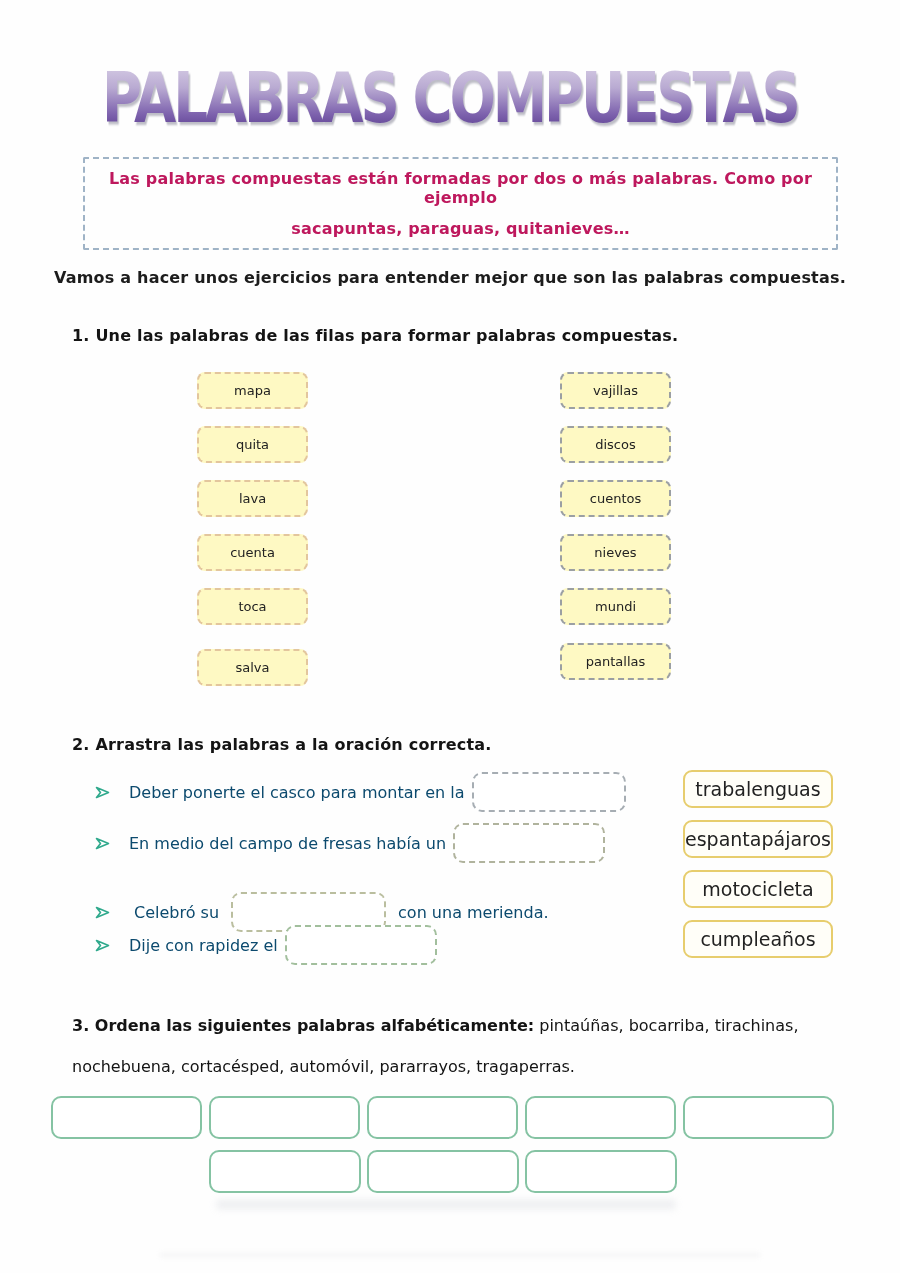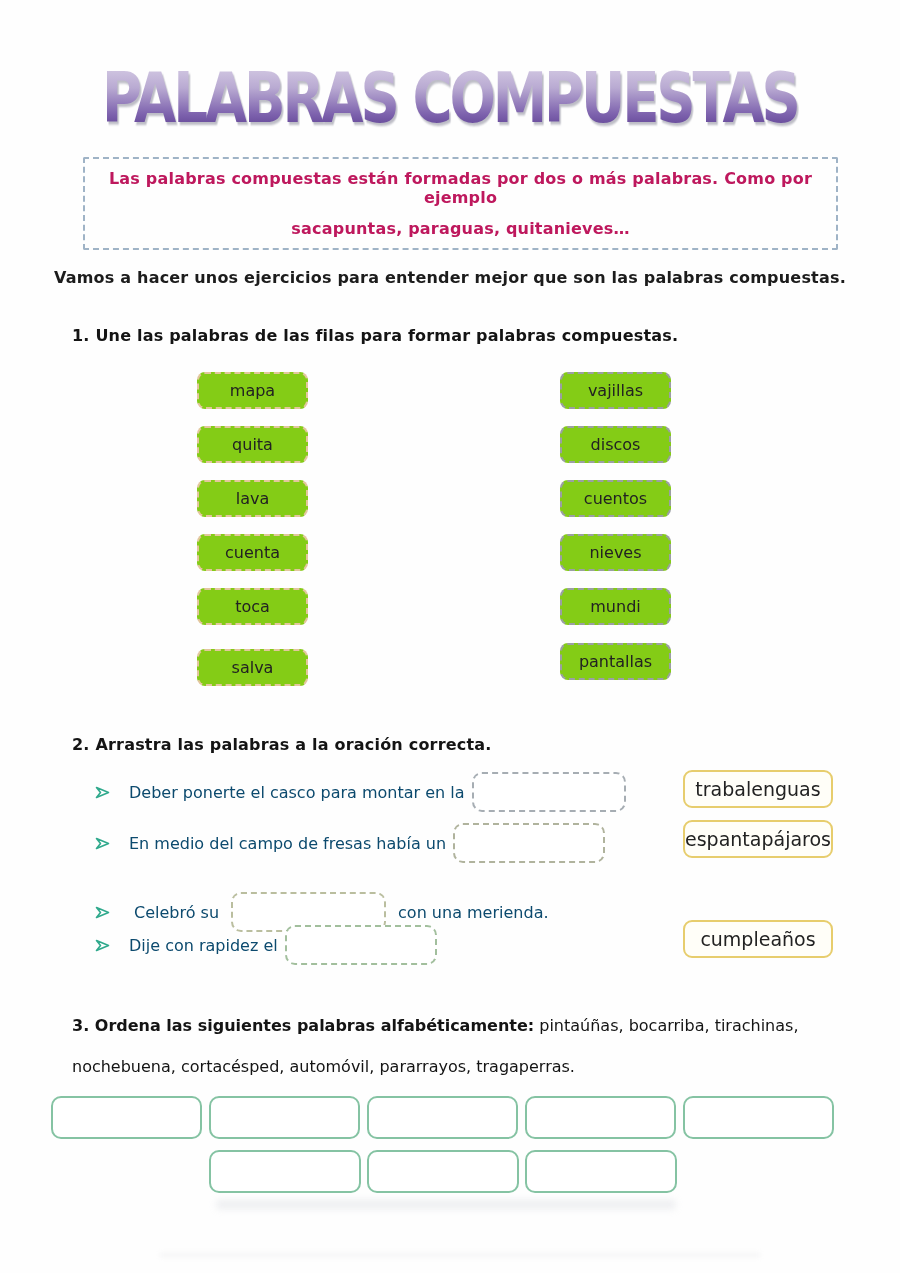--- a/index.html
+++ b/index.html
@@ -31,21 +31,21 @@
     position:absolute; left:50px; top:268px; width:800px;
     text-align:center; font-size:16px; font-weight:bold; color:#1c1c1c; letter-spacing:0.2px;
   }
 
   .ex-heading { position:absolute; font-size:16px; font-weight:bold; color:#141414; letter-spacing:0.2px; }
 
   
   .word-box {
     position:absolute; width:111px; height:37px; border-radius:8px;
     display:flex; align-items:center; justify-content:center;
-    font-size:16px; color:#222; background:#84cc16;
+    font-size:13px; color:#222; background:#fef9c3;
   }
   .word-box.left  { left:197px; border:2px dashed #e3c69d; }
   .word-box.right { left:560px; border:2px dashed #9b9fa3; }
 
   
   .sentence-row {
     position:absolute; left:95px; height:40px;
     display:flex; align-items:center; gap:7px;
     font-size:16px; color:#0c4a6e;
   }
@@ -149,20 +149,21 @@
       <svg width="15" height="13" viewBox="0 0 15 13">
           <path d="M1.5 1.5 L13.5 6.5 L1.5 11.5 L5.5 6.5 Z" fill="#ffffff" stroke="#2fa98c" stroke-width="1.6" stroke-linejoin="round"></path>
         </svg>
     </span>
     <span>Dije con rapidez el</span>
     <span class="drop-box drop-4"></span>
   </div>
 
   <div class="chip" style="top:770px;">trabalenguas</div>
   <div class="chip" style="top:820px;">espantapájaros</div>
+  <div class="chip" style="top:870px;">motocicleta</div>
   <div class="chip" style="top:920px;text-align:right;">cumpleaños</div>
 
   <div class="ex3-text">
     <span class="bold">3. Ordena las siguientes palabras alfabéticamente:</span><span>pintaúñas, bocarriba, tirachinas, nochebuena, cortacésped, automóvil, pararrayos, tragaperras.</span>
   </div>
 
   <div class="slot-row r1">
     <div class="answer-slot"></div>
     <div class="answer-slot"></div>
     <div class="answer-slot"></div>

